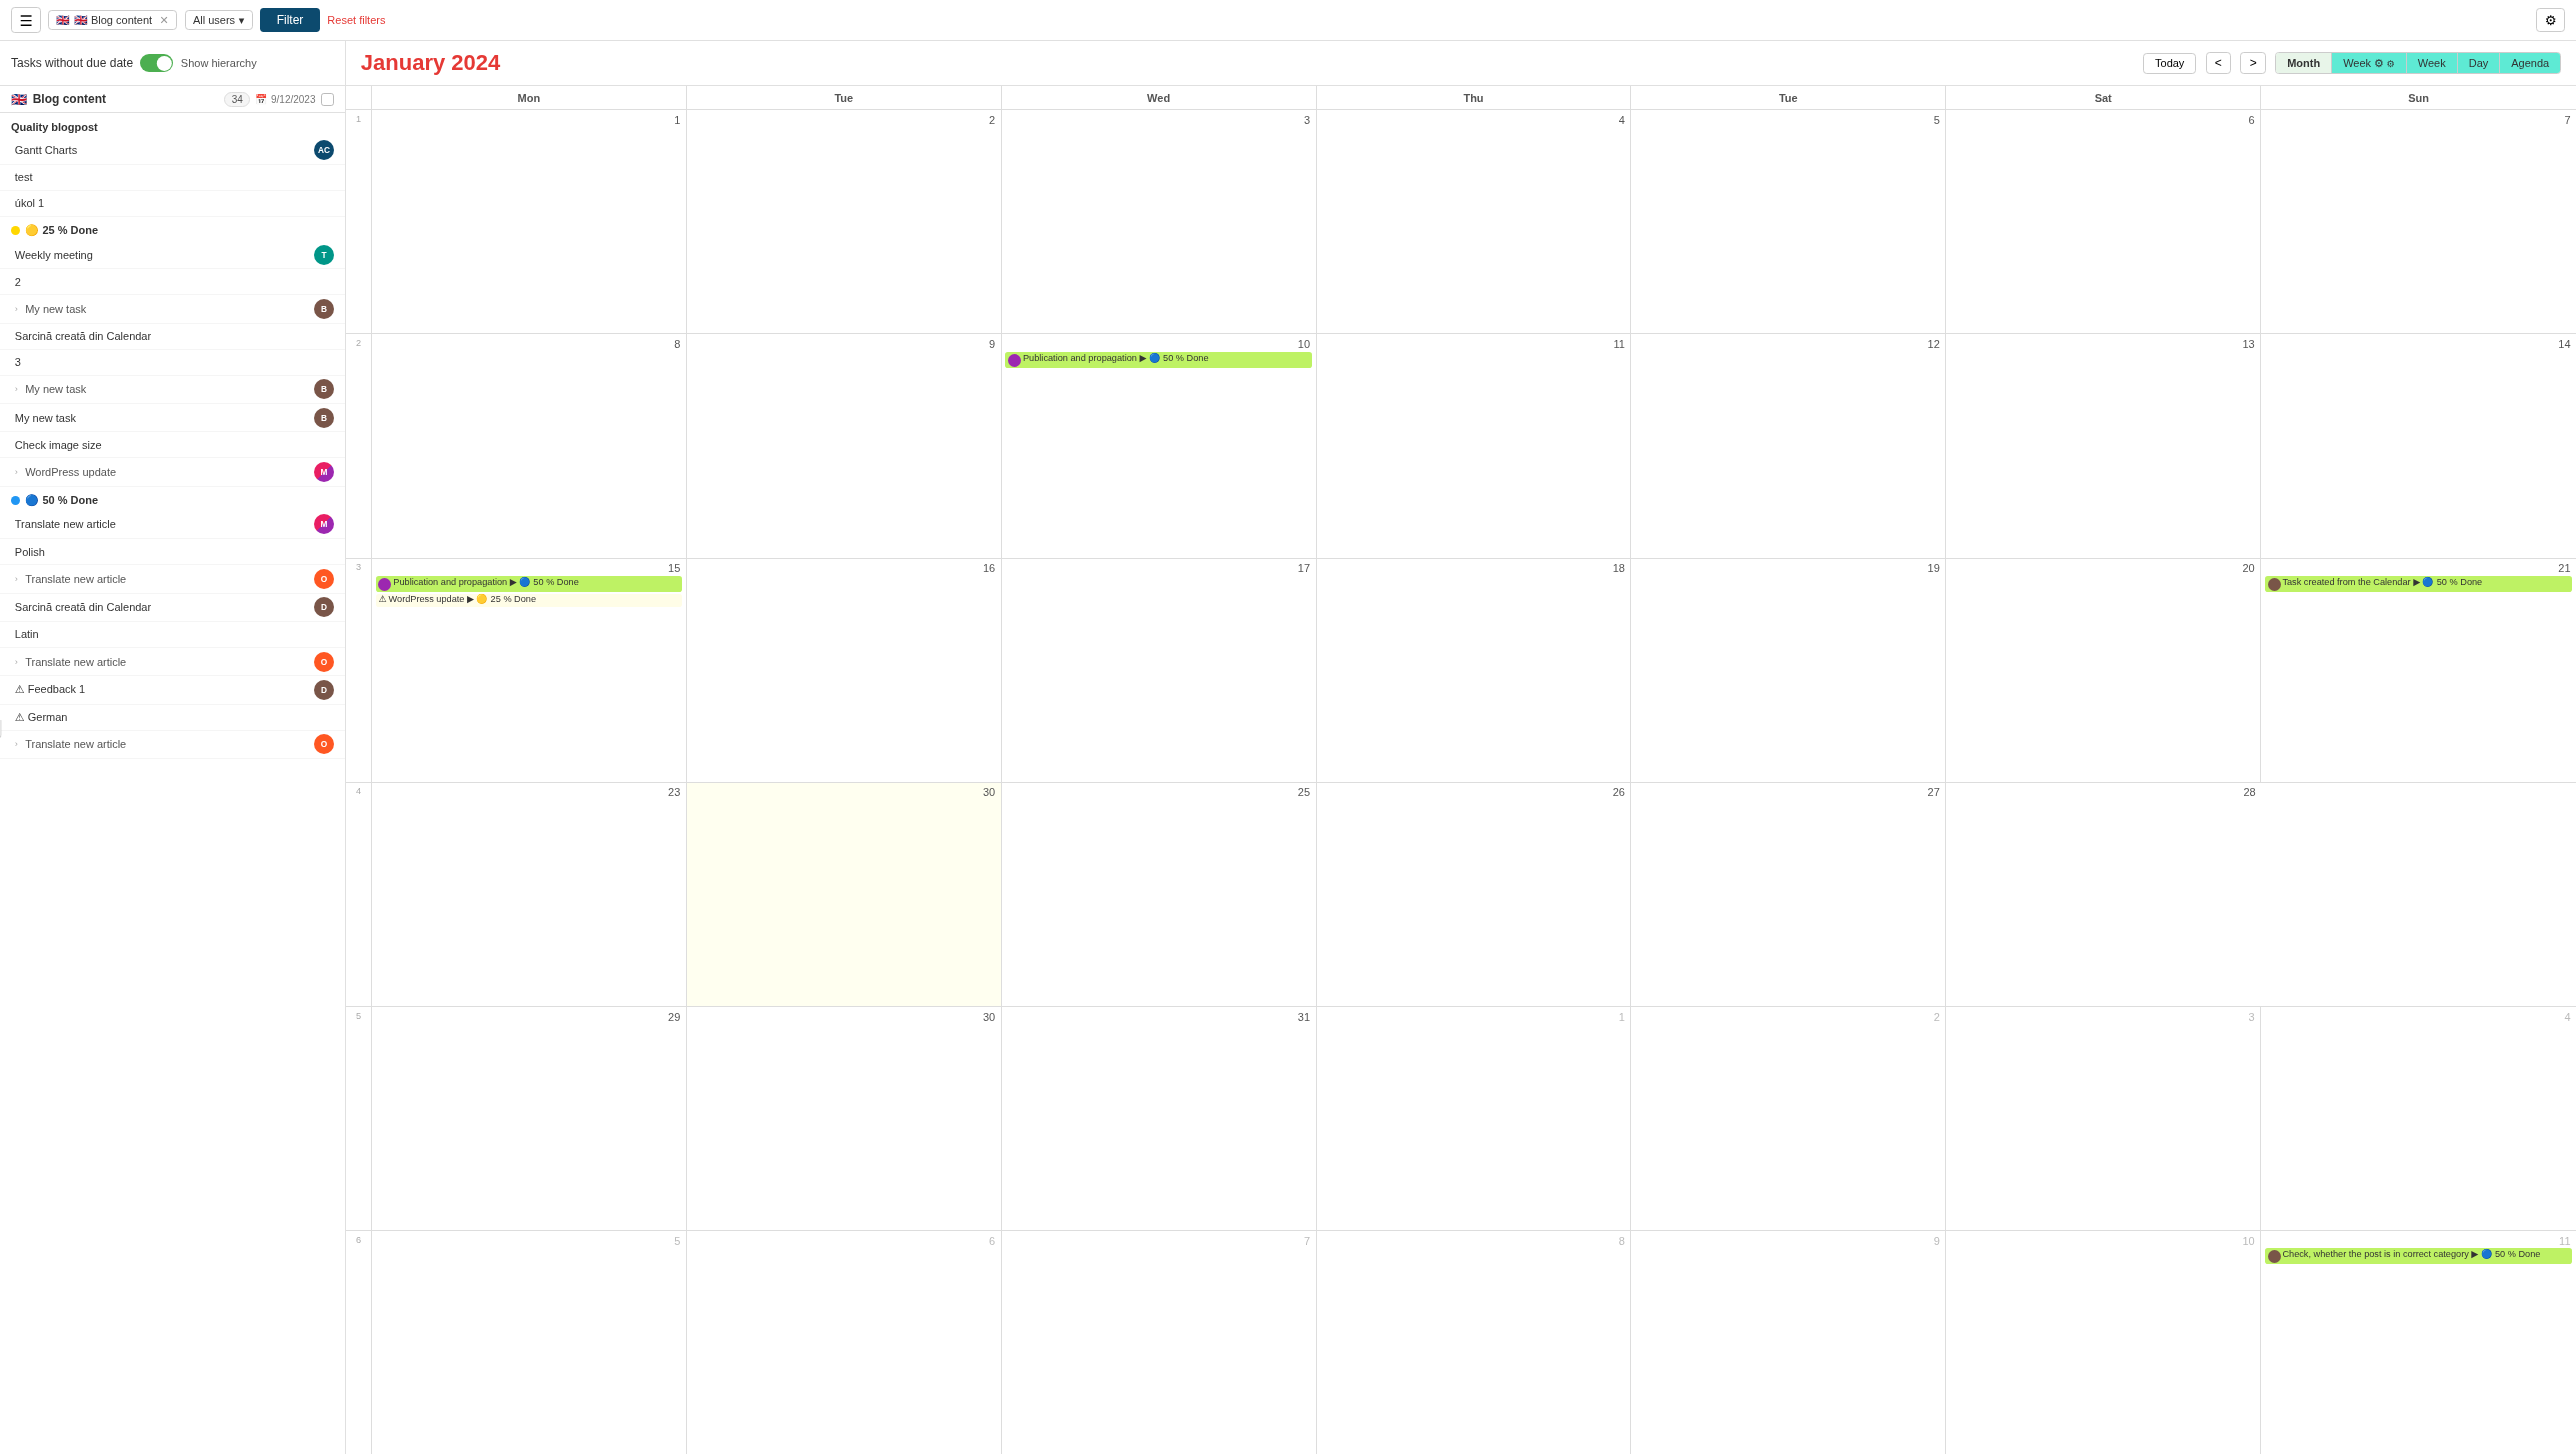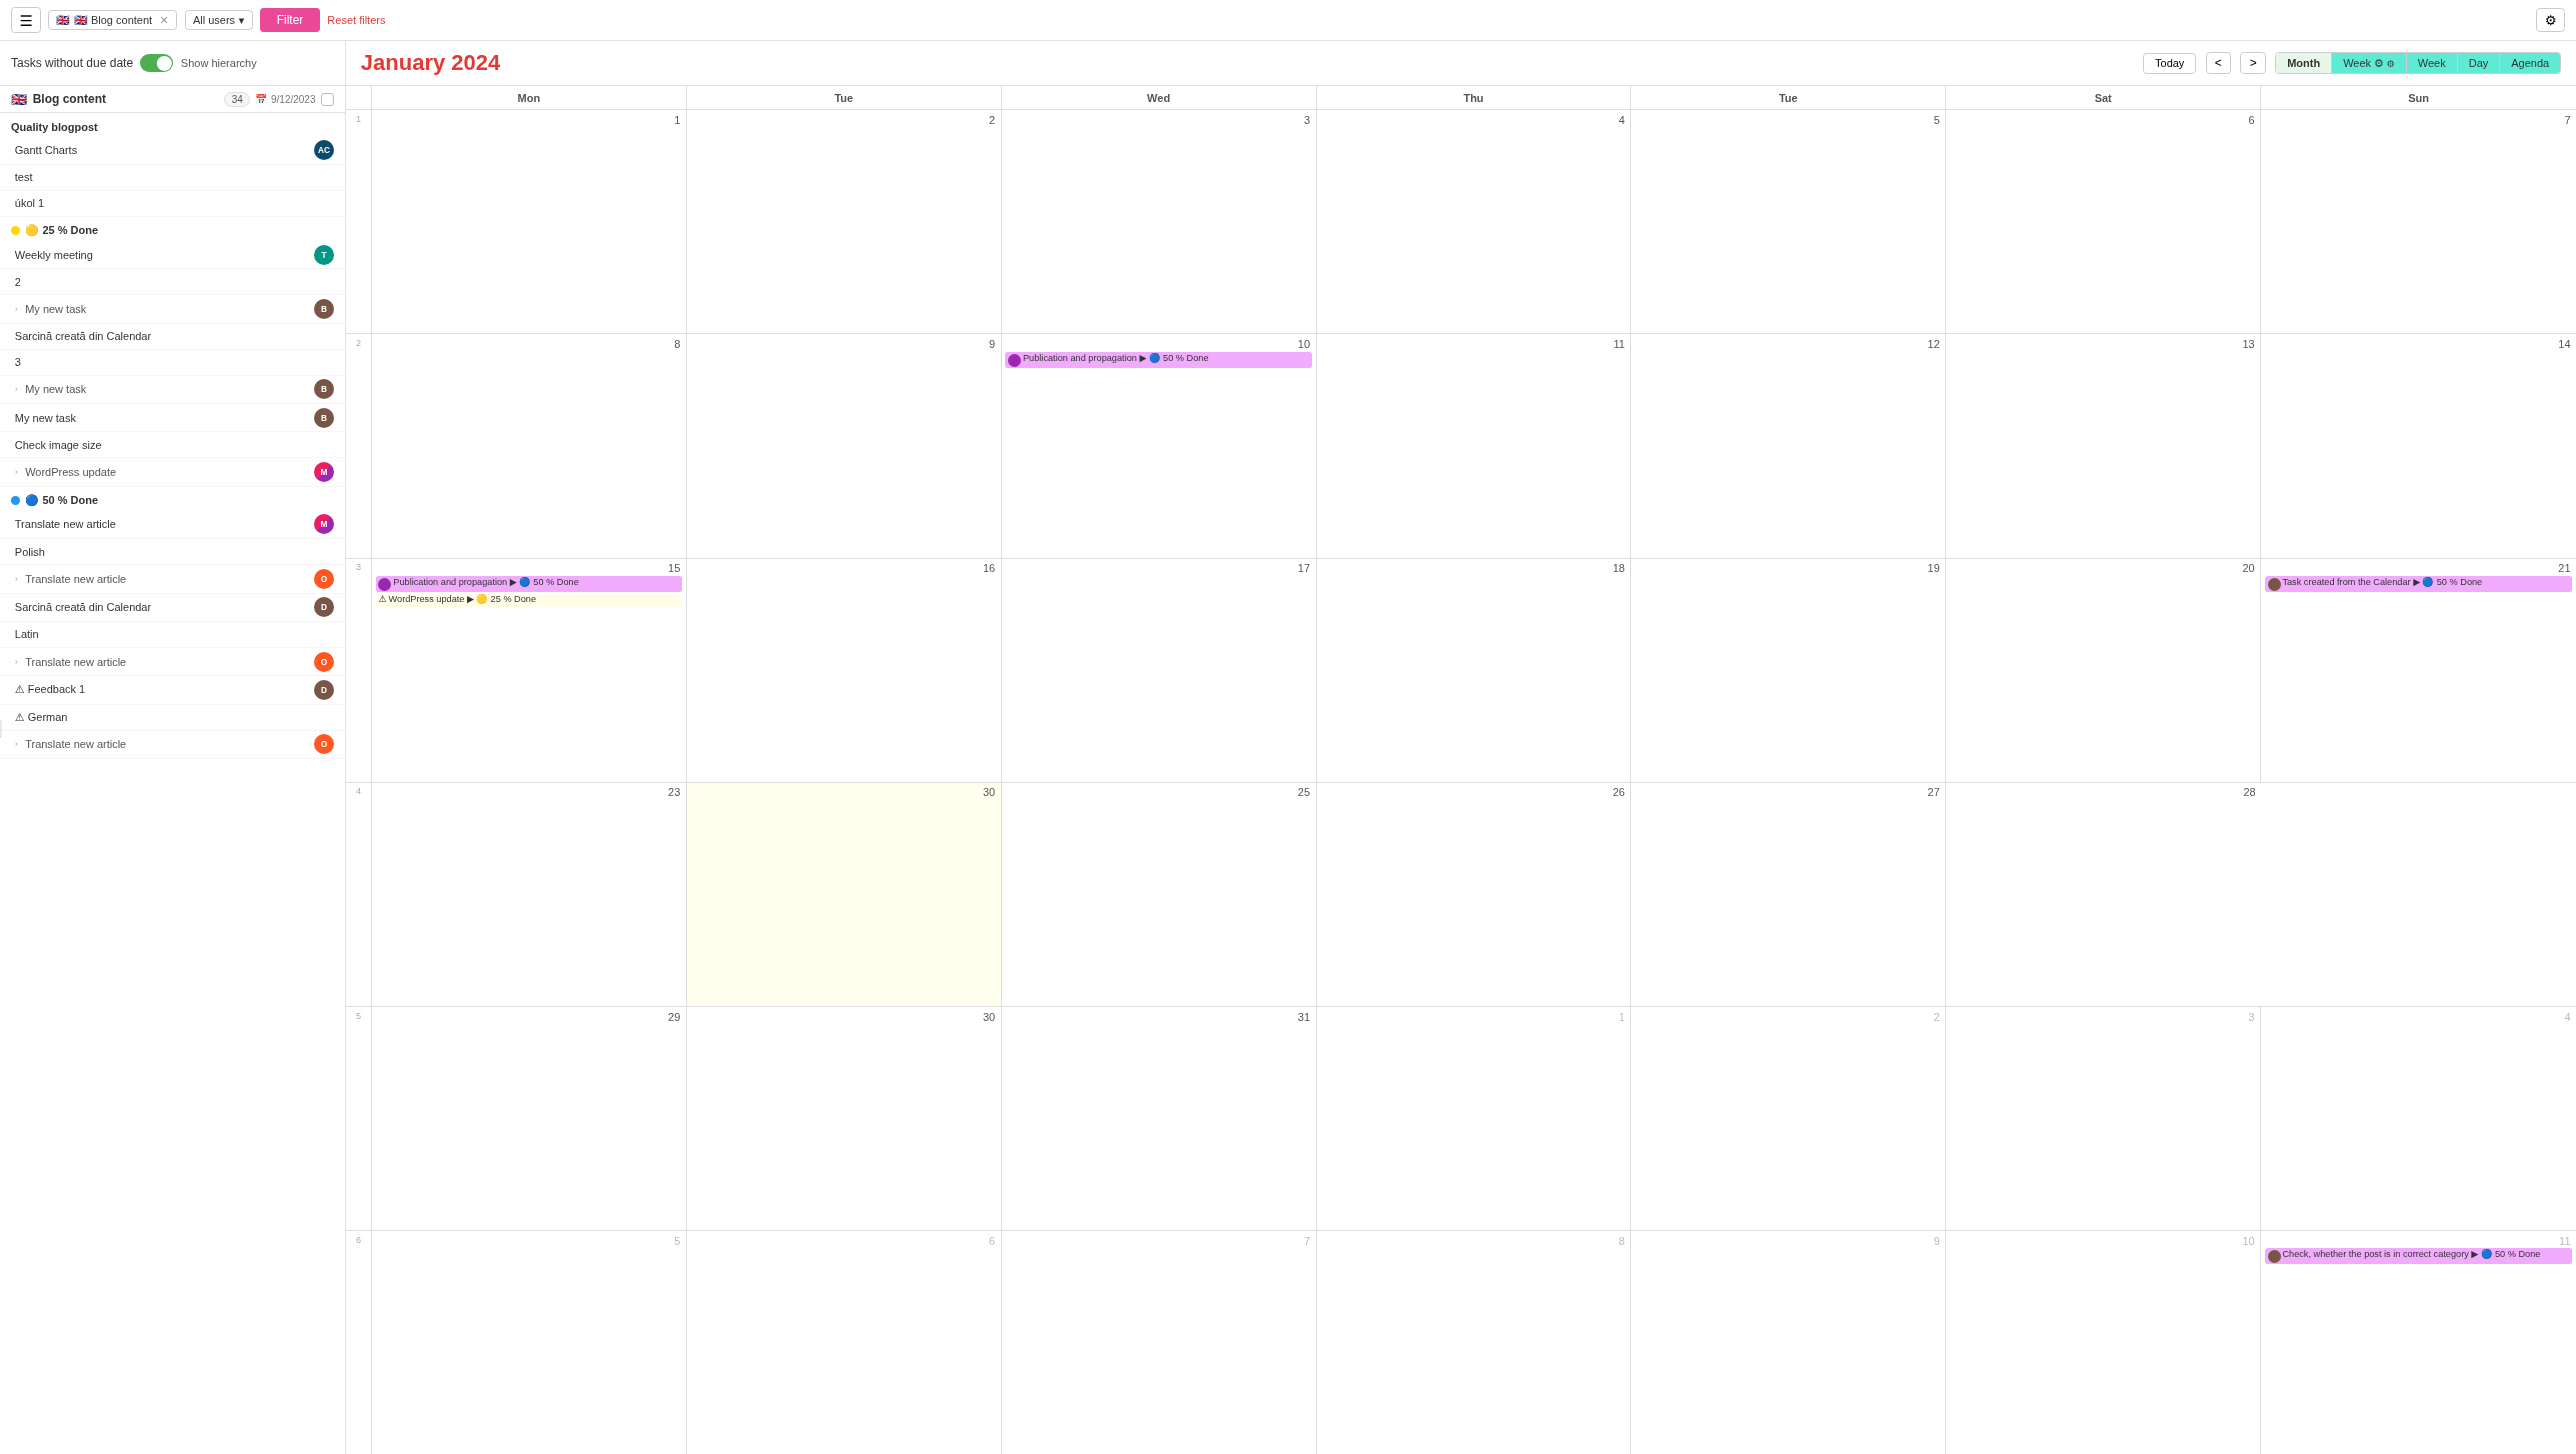--- a/index.html
+++ b/index.html
@@ -4,21 +4,21 @@
   <style>
     * { box-sizing: border-box; margin: 0; padding: 0; }
     body { font-family: -apple-system, BlinkMacSystemFont, 'Segoe UI', sans-serif; font-size: 12px; background: #fff; color: #333; height: 100vh; overflow: hidden; display: flex; flex-direction: column; }
 
     
     .toolbar { display: flex; align-items: center; padding: 5.5px 11px; border-bottom: 0.9px solid #e0e0e0; gap: 7.4px; min-height: 41px; }
     .hamburger-btn { background: none; border: 0.9px solid #ccc; border-radius: 3.7px; padding: 3.7px 7.4px; cursor: pointer; font-size: 14.8px; }
     .filter-tag { display: flex; align-items: center; gap: 3.7px; border: 0.9px solid #ccc; border-radius: 3.7px; padding: 2.8px 7.4px; font-size: 11px; }
     .filter-tag .close { cursor: pointer; color: #999; margin-left: 3.7px; }
     .filter-dropdown { display: flex; align-items: center; border: 0.9px solid #ccc; border-radius: 3.7px; padding: 2.8px 7.4px; font-size: 11px; cursor: pointer; gap: 3.7px; }
-    .filter-btn { background: #ec4899; color: #fff; border: none; border-radius: 3.7px; padding: 4.6px 16.6px; font-size: 12px; cursor: pointer; font-weight: 500; }
+    .filter-btn { background: #0c4a6e; color: #fff; border: none; border-radius: 3.7px; padding: 4.6px 16.6px; font-size: 12px; cursor: pointer; font-weight: 500; }
     .reset-link { color: #e53935; font-size: 11px; cursor: pointer; text-decoration: none; }
     .spacer { flex: 1; }
     .settings-btn { background: none; border: 0.9px solid #ccc; border-radius: 3.7px; padding: 3.7px 7.4px; cursor: pointer; }
 
     
     .main-layout { display: flex; flex: 1; overflow: hidden; }
 
     
     .sidebar { width: 346px; min-width: 346px; border-right: 0.9px solid #e0e0e0; display: flex; flex-direction: column; overflow: hidden; }
     .sidebar-header { padding: 7.4px 11px; border-bottom: 0.9px solid #e0e0e0; }
@@ -77,21 +77,21 @@
     .week-row:last-child { border-bottom: none; }
     .week-num-cell { border-right: 0.9px solid #ddd; display: flex; align-items: flex-start; justify-content: center; padding-top: 3.7px; font-size: 9.2px; color: #aaa; }
     .day-cell { border-right: 0.9px solid #ddd; padding: 3.7px; overflow: hidden; position: relative; }
     .day-cell:last-child { border-right: none; }
     .day-cell.today { background: #fffff0; }
     .day-cell.other-month .day-num { color: #bbb; }
     .day-num { font-size: 11px; color: #555; text-align: right; padding-right: 1.8px; }
     .day-cell.today .day-num { }
 
     .event { font-size: 9.2px; border-radius: 2.8px; padding: 0.9px 2.8px; margin-top: 1.8px; display: flex; align-items: flex-start; gap: 1.8px; line-height: 1.3; }
-    .event-green { background: #f0abfc; }
+    .event-green { background: #bef264; }
     .event-yellow { background: #fffde7; }
     .event-avatar { width: 13px; height: 13px; border-radius: 50%; flex-shrink: 0; margin-top: 0.9px; }
     .event-avatar-purple { background: #9c27b0; }
     .event-avatar-brown { background: #795548; }
     .event-text { flex: 1; }
   </style>
 </head>
 <body>
 
 <div class="toolbar">

